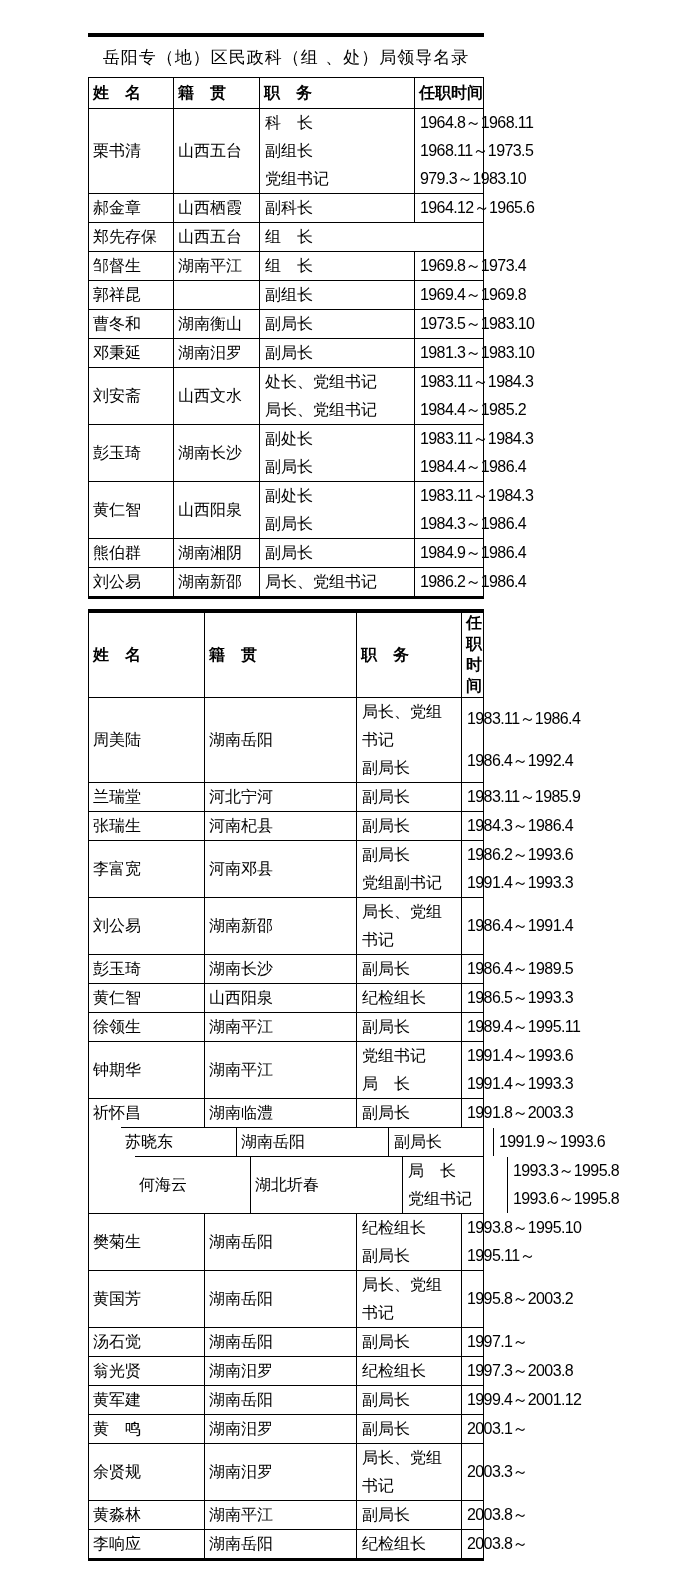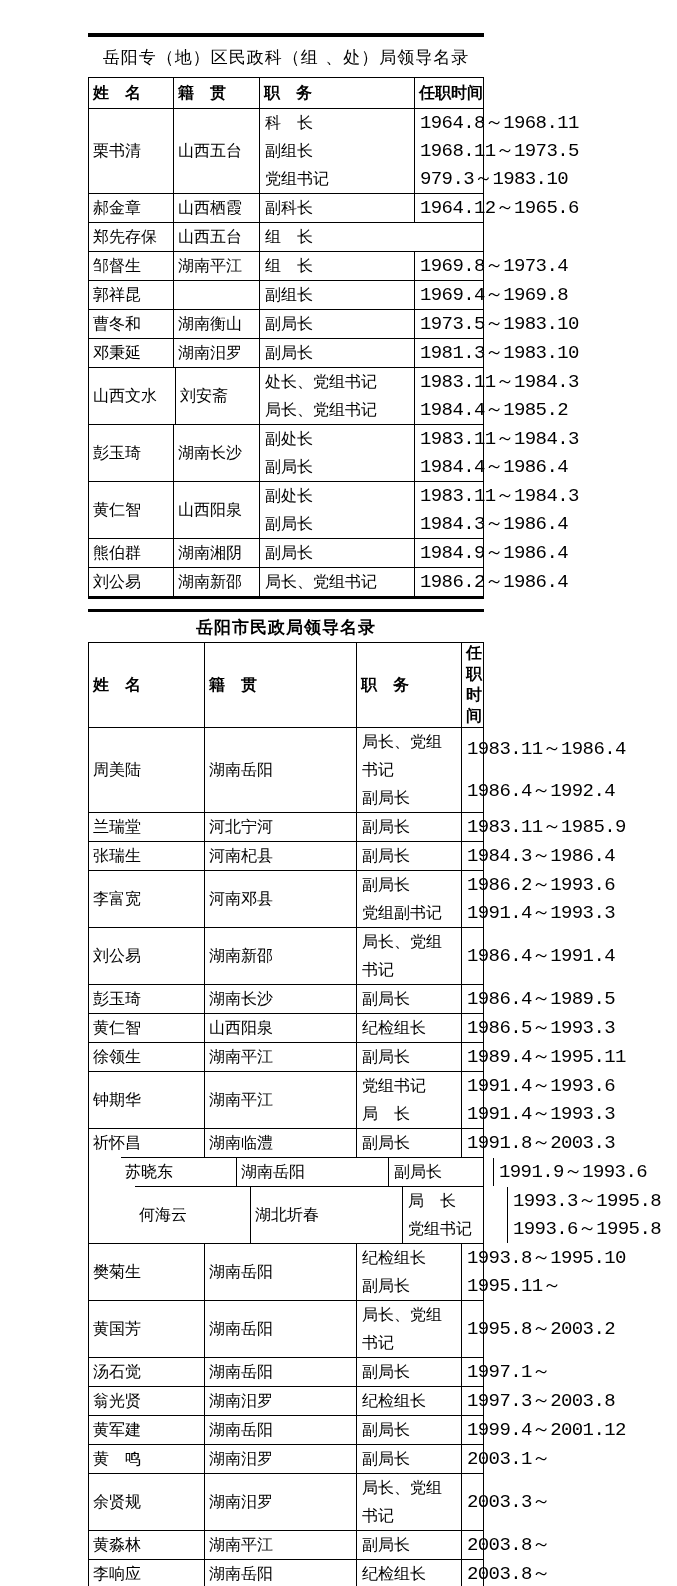--- a/index.html
+++ b/index.html
@@ -27,21 +27,21 @@
   .trow:first-child { border-top:none;font-weight:bold; }
   .tcell { border-left:1px solid #000; font-size:16px; overflow:visible; }
   .tcell:first-child { border-left:none; }
 
   .thead { min-height:30px; }
   .hcell { display:flex; align-items:center; padding-left:4px; font-size:16px; }
 
   .single { display:flex; align-items:center; padding-left:4px; line-height:20px; }
   .multi  { display:flex; flex-direction:column; justify-content:space-around; padding:0 6px 0 5px; }
   .line   { line-height:28px; white-space:nowrap; }
-  .date   { font-family:Liberation Mono, monospace; font-size:19px; letter-spacing:-0.6px; }
+  .date   { font-family:Liberation Sans, sans-serif; font-size:16px; letter-spacing:-0.6px; }
 
   
   .t1tbl .c1 { flex:0 0 84px;  }
   .t1tbl .c2 { flex:0 0 86px;  }
   .t1tbl .c3 { flex:0 0 155px; }
   .t1tbl .c4 { flex:1; }
   
   .t2tbl .c1 { flex:0 0 115px; }
   .t2tbl .c2 { flex:0 0 152px; }
   .t2tbl .c3 { flex:0 0 105px; }
@@ -128,22 +128,22 @@
         <div class="tcell c1 single">邓秉延</div>
         <div class="tcell c2 single">湖南汨罗</div>
         <div class="tcell c3 multi">
           <div class="line" style="white-space: normal;">副局长</div>
         </div>
         <div class="tcell c4 multi">
           <div class="line date">1981.3～1983.10</div>
         </div>
       </div>
       <div class="trow" style="min-height: 57px;">
+        <div class="tcell c1 single">刘安斋</div>
         <div class="tcell c2 single">山西文水</div>
-        <div class="tcell c1 single">刘安斋</div>
         <div class="tcell c3 multi">
           <div class="line" style="white-space: normal;">处长、党组书记</div>
           <div class="line" style="white-space: normal;">局长、党组书记</div>
         </div>
         <div class="tcell c4 multi">
           <div class="line date">1983.11～1984.3</div>
           <div class="line date">1984.4～1985.2</div>
         </div>
       </div>
       <div class="trow" style="min-height: 57px;">
@@ -187,21 +187,20 @@
           <div class="line" style="white-space: normal;">局长、党组书记</div>
         </div>
         <div class="tcell c4 multi">
           <div class="line date">1986.2～1986.4</div>
         </div>
       </div>
     </div>
 
   <div class="rule mid"></div>
 
-  <div class="tbl-title t2">岳阳市民政局领导名录</div>
 
   <div class="tbl t2tbl">
       <div class="trow thead">
         <div class="tcell c1 hcell">姓　名</div>
         <div class="tcell c2 hcell">籍　贯</div>
         <div class="tcell c3 hcell">职　务</div>
         <div class="tcell c4 hcell">任职时间</div>
       </div>
       <div class="trow" style="min-height: 85px;">
         <div class="tcell c1 single">周美陆</div>

